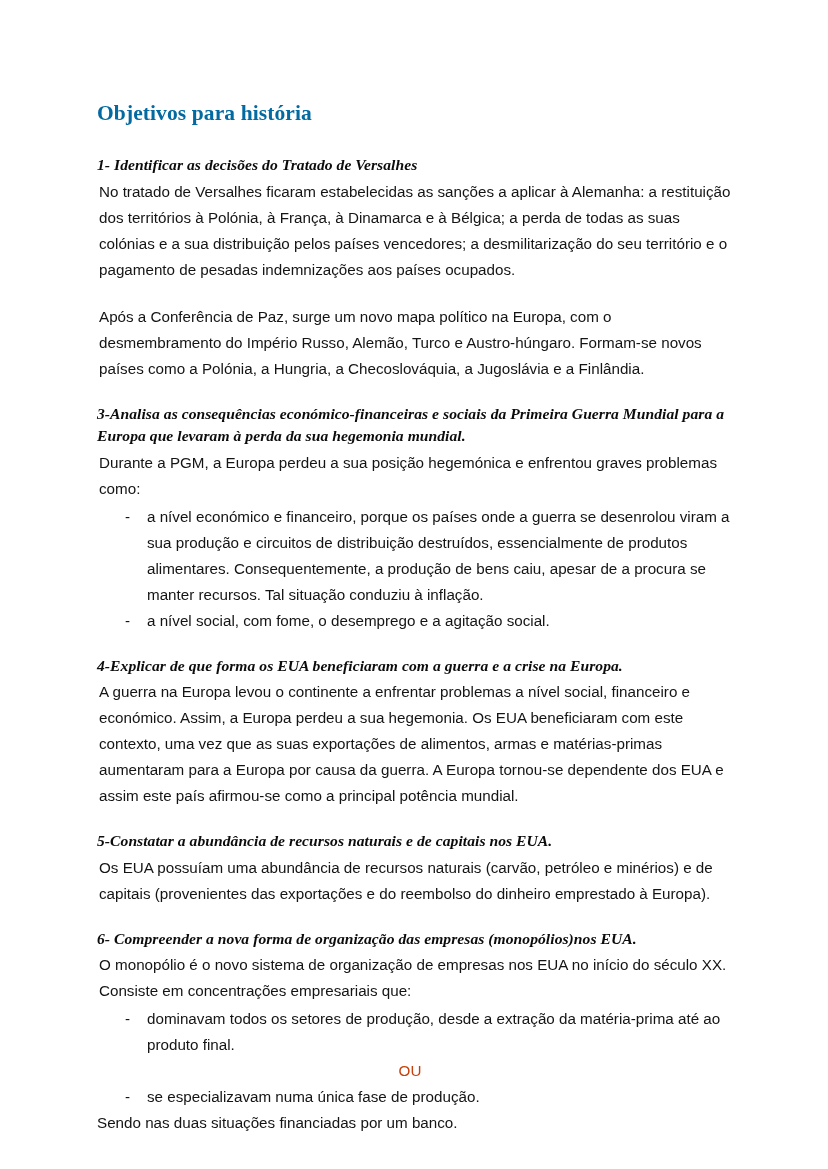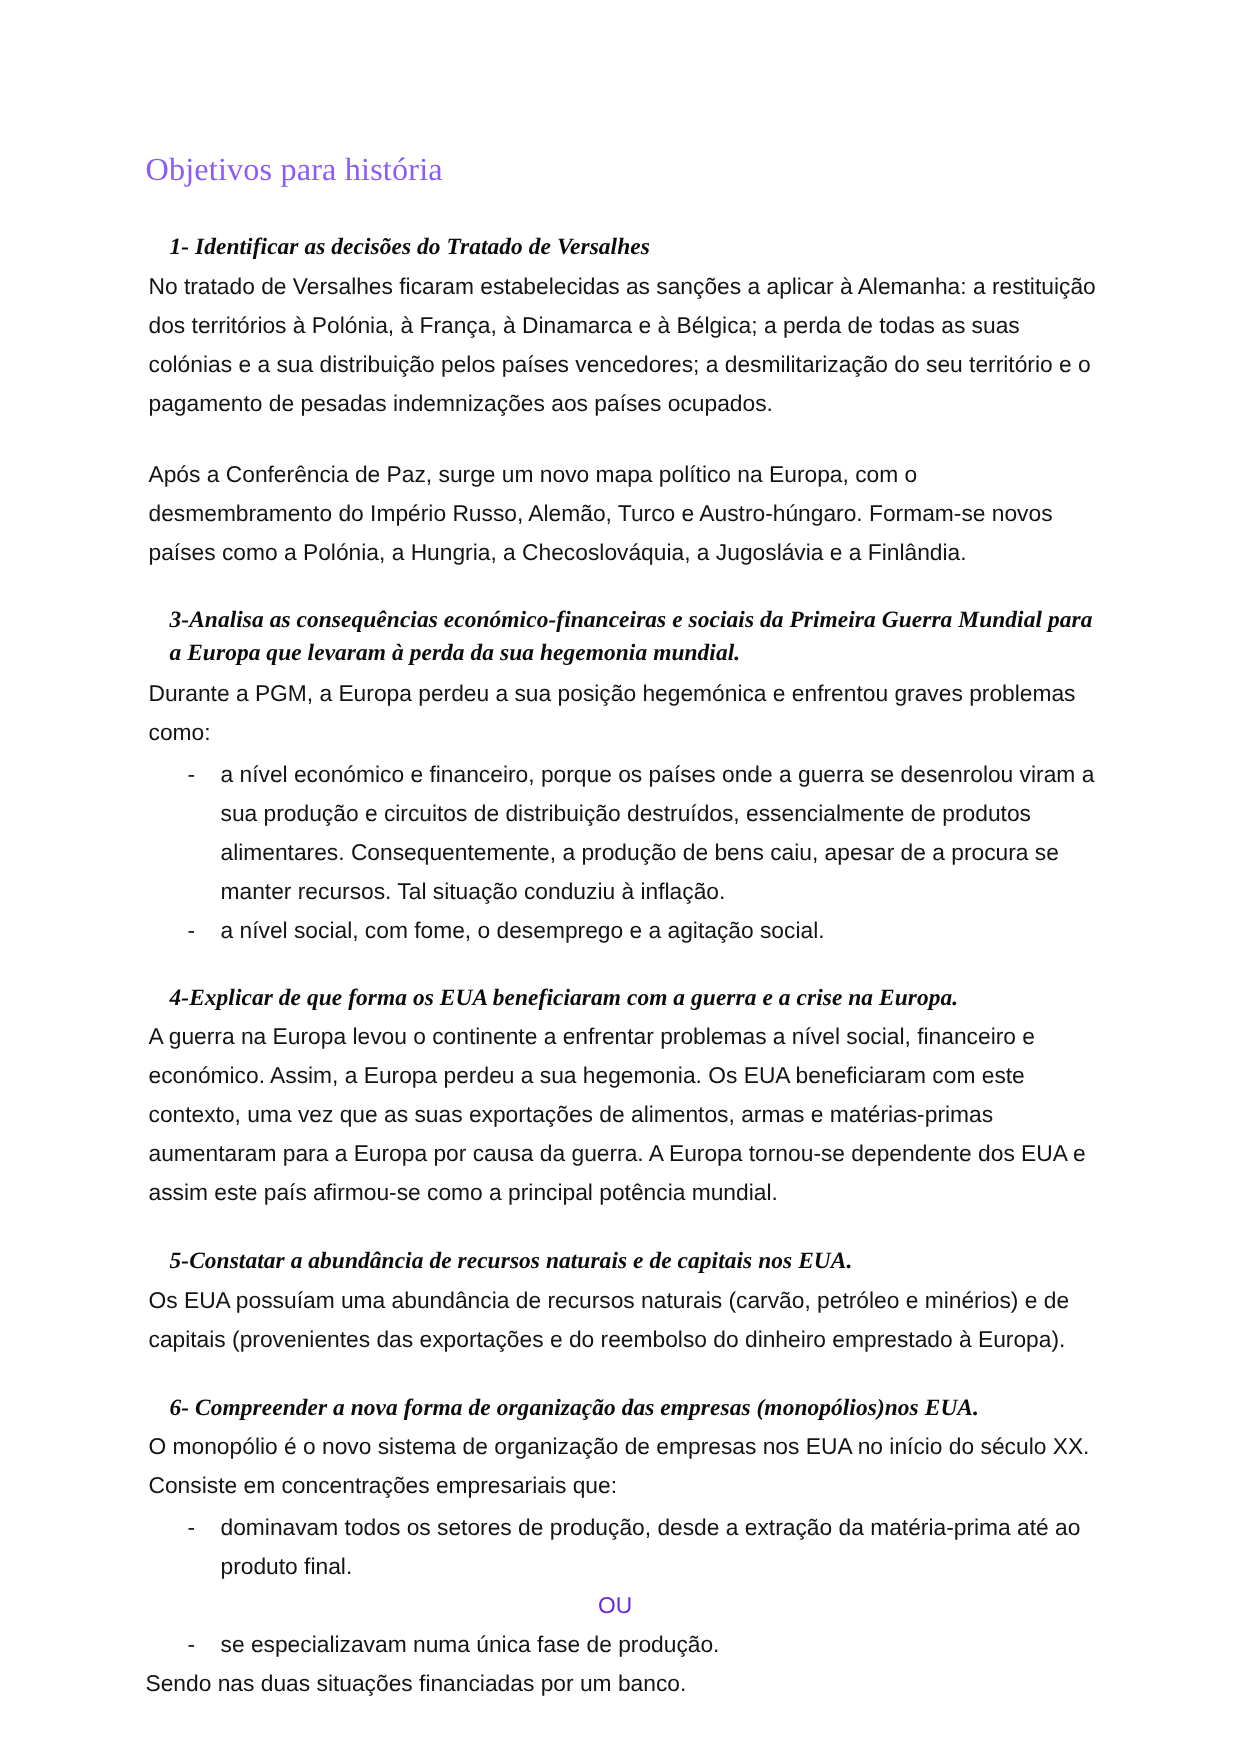--- a/index.html
+++ b/index.html
@@ -19,44 +19,44 @@
   .content {
     position: absolute;
     left: 97px;
     top: 100px;
     width: 642px;
   }
 
   
   .doc-title {
     font-family: "Liberation Serif", "DejaVu Serif", serif;
-    font-weight: normal;
+    font-weight: bold;
     font-size: 21.5px;
     line-height: 26px;
-    color: #8b5cf6;
+    color: #0369a1;
     letter-spacing: 0.1px;
     margin: 0 0 28px 0;
   }
 
   
   .section {
     margin: 0 0 21px 0;
   }
   .section:last-child {
     margin-bottom: 0;
   }
 
   .section-heading {
     font-family: "Liberation Serif", "DejaVu Serif", serif;
     font-weight: bold;
     font-style: italic;
     font-size: 15.6px;
     line-height: 22.5px;
     color: #0c0c0c;
-    margin: 0 0 1px 16px;
+    margin: 0 0 1px 0;
     letter-spacing: 0.05px;
   }
 
   .para {
     font-family: "Liberation Sans", "DejaVu Sans", sans-serif;
     font-size: 15.2px;
     line-height: 26px;
     color: #141414;
     margin: 2px;
     text-align: left;
@@ -83,21 +83,21 @@
     font-family: "Liberation Sans", "DejaVu Sans", sans-serif;
     font-size: 15.2px;
     line-height: 26px;
     color: #141414;
   }
 
   .or-divider {
     font-family: "Liberation Sans", "DejaVu Sans", sans-serif;
     font-size: 15.2px;
     line-height: 26px;
-    color: #6d28d9;
+    color: #c2410c;
     text-align: center;
     width: 626px;
     margin: 0;
   }
 
   .trailing-para {
     font-family: "Liberation Sans", "DejaVu Sans", sans-serif;
     font-size: 15.2px;
     line-height: 26px;
     color: #141414;

